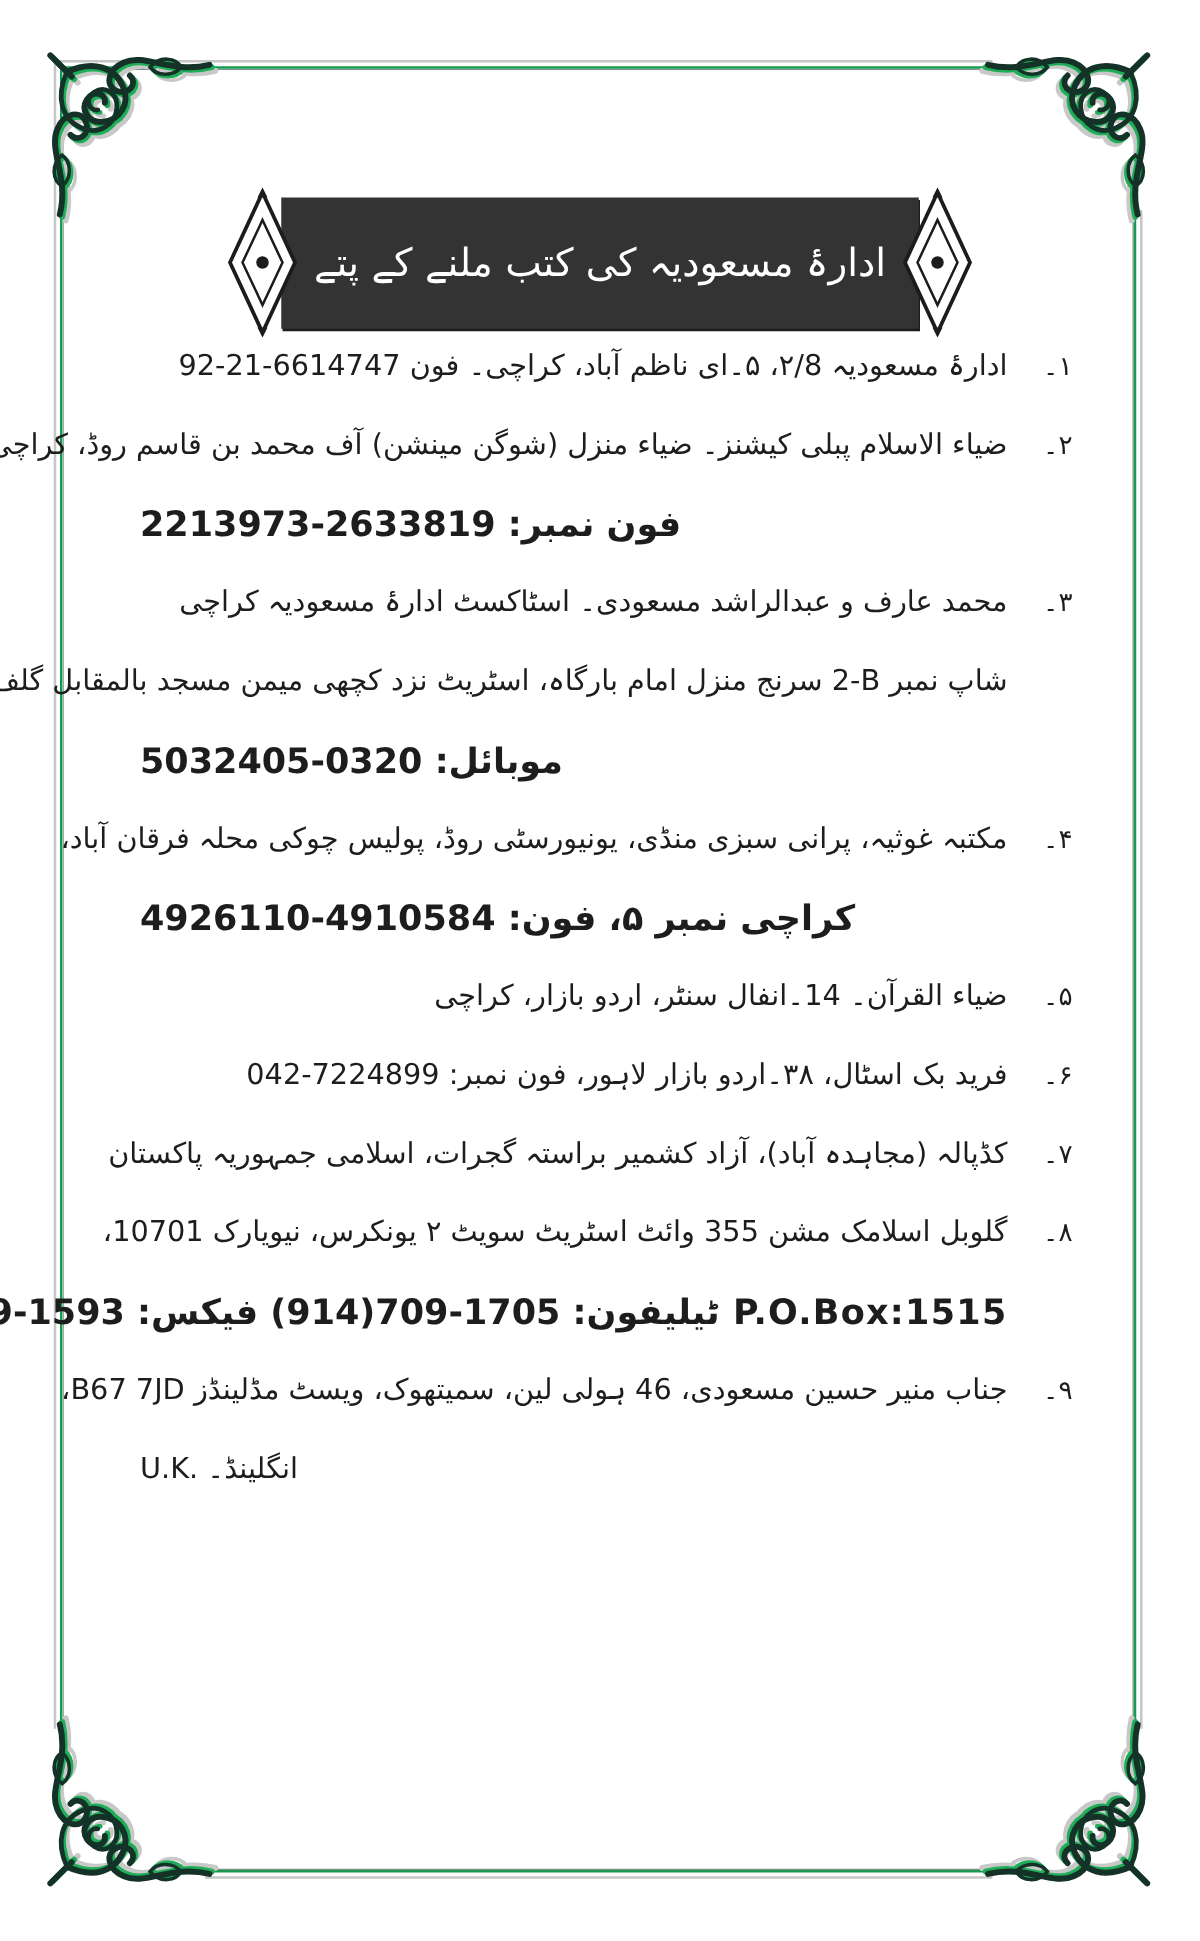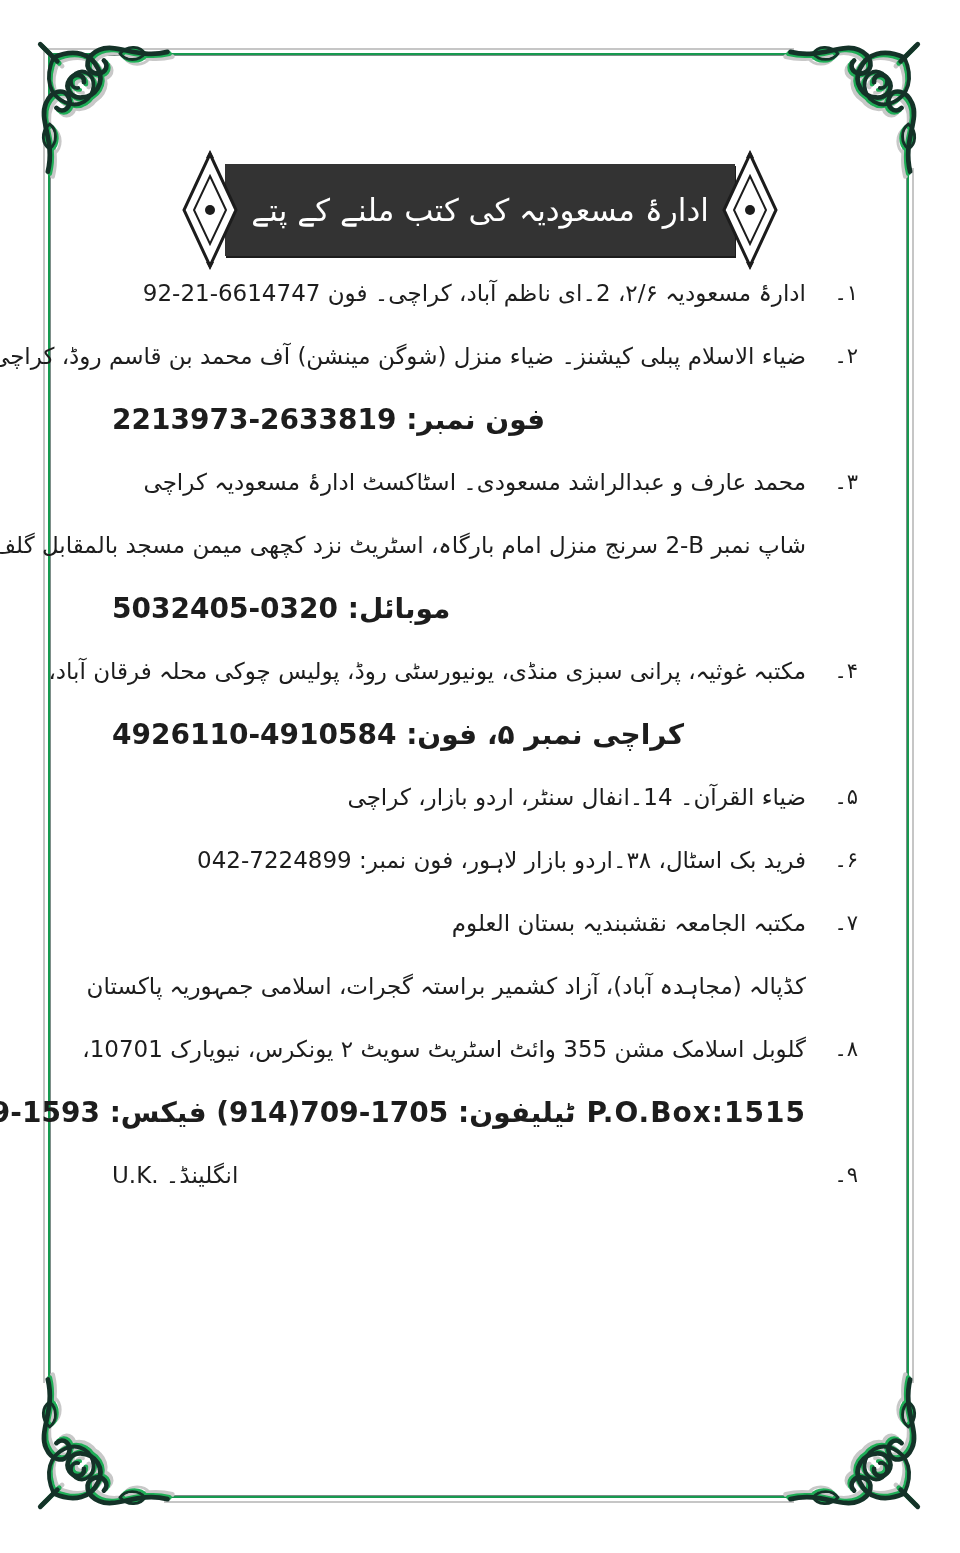--- a/index.html
+++ b/index.html
@@ -34,21 +34,21 @@
   }
   
   .banner{
     position:absolute;top:148px;left:0;right:0;
     display:flex;align-items:center;justify-content:center;
     direction:ltr;
   }
   .band{
     background:#333333;
     min-width:398px;max-width:500px;
-    height:92px;
+    height:105px;
     display:flex;align-items:center;justify-content:center;
     padding:0 26px;
     box-shadow:1px 2px 0 #1c1c1c;
   }
   .band .title{
     color:#ffffff;
     font-size:31px;
     letter-spacing:.5px;
     white-space:nowrap;
     direction:rtl;
@@ -148,21 +148,21 @@
   </div>
   <svg class="diamond right" viewBox="0 0 62 124">
       <use href="#diamondart"></use>
     </svg>
 </div>
 
 <div class="list">
     <div class="item">
       <span class="marker">۱۔</span>
       <div class="lines">
-        <div class="line align-right">ادارۂ مسعودیہ ۲/۶، 2۔ای ناظم آباد، کراچی۔ فون ⁦92-21-6614747⁩</div>
+        <div class="line align-right">ادارۂ مسعودیہ ۲/8، ۵۔ای ناظم آباد، کراچی۔ فون ⁦92-21-6614747⁩</div>
       </div>
     </div>
     <div class="item">
       <span class="marker">۲۔</span>
       <div class="lines">
         <div class="line align-right">ضیاء الاسلام پبلی کیشنز۔ ضیاء منزل (شوگن مینشن) آف محمد بن قاسم روڈ، کراچی</div>
         <div class="line align-center phone">فون نمبر: 2633819-2213973</div>
       </div>
     </div>
     <div class="item">
@@ -188,30 +188,30 @@
     </div>
     <div class="item">
       <span class="marker">۶۔</span>
       <div class="lines">
         <div class="line align-right">فرید بک اسٹال، ۳۸۔اردو بازار لاہور، فون نمبر: ⁦042-7224899⁩</div>
       </div>
     </div>
     <div class="item">
       <span class="marker">۷۔</span>
       <div class="lines">
-        <div class="line align-right">مکتبہ الجامعہ نقشبندیہ بستان العلوم</div>
         <div class="line align-center">کڈپالہ (مجاہدہ آباد)، آزاد کشمیر براستہ گجرات، اسلامی جمہوریہ پاکستان</div>
       </div>
     </div>
     <div class="item">
       <span class="marker">۸۔</span>
       <div class="lines">
         <div class="line align-right">گلوبل اسلامک مشن 355 وائٹ اسٹریٹ سویٹ ۲ یونکرس، نیویارک ⁦10701⁩،</div>
         <div class="line align-center phone">⁦P.O.Box:1515⁩ ٹیلیفون: ⁦(914)709-1705⁩ فیکس: ⁦(914)709-1593⁩</div>
       </div>
     </div>
     <div class="item">
       <span class="marker">۹۔</span>
       <div class="lines">
+        <div class="line align-right">جناب منیر حسین مسعودی، 46 ہولی لین، سمیتھوک، ویسٹ مڈلینڈز ⁦B67 7JD⁩،</div>
         <div class="line align-center">انگلینڈ۔ ⁦U.K.⁩</div>
       </div>
     </div>
   </div>
 
 </body></html>

